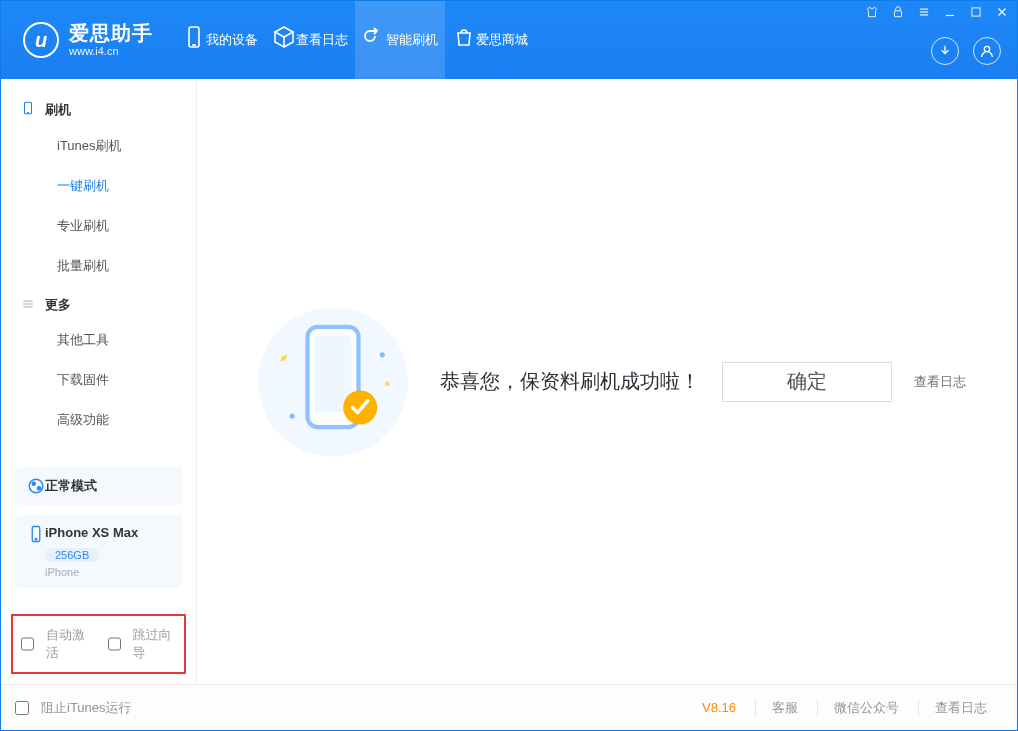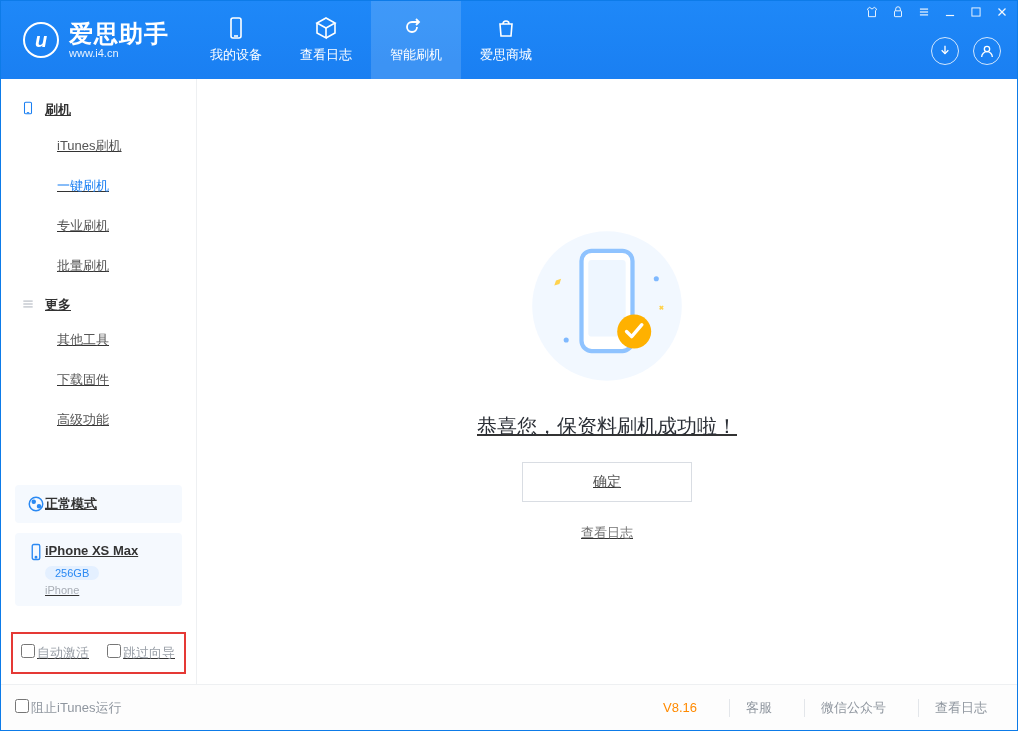--- a/index.html
+++ b/index.html
@@ -4,71 +4,71 @@
 <style>
   * { box-sizing: border-box; margin: 0; padding: 0; }
   body { font-family: "Microsoft YaHei", Arial, sans-serif; font-size: 13px; color: #333; background: #e8e8e8; }
   .window { width: 1018px; height: 731px; background: #fff; border: 1px solid #0d7be8; display: flex; flex-direction: column; position: relative; }
 
   
   .header { height: 78px; background: linear-gradient(#1e88f8, #1a7ff2); display: flex; align-items: stretch; color: #fff; position: relative; }
   .logo-box { display: flex; align-items: center; padding: 0 18px 0 22px; gap: 10px; }
   .logo-circle { width: 36px; height: 36px; border: 2.5px solid #fff; border-radius: 50%; display: flex; align-items: center; justify-content: center; font-weight: 700; font-size: 20px; font-style: italic; }
   .brand-text { line-height: 1.15; }
-  .brand-name { font-size: 24px; font-weight: 700; letter-spacing: 1px; }
+  .brand-name { font-size: 20px; font-weight: 700; letter-spacing: 1px; }
   .brand-url  { font-size: 11px; opacity: .9; }
 
   .nav { display: flex; margin-left: 4px; }
-  .nav-item { width: 90px; display: flex; flex-direction: column; align-items: center; justify-content: center; cursor: pointer; position: relative; text-align: right; }
+  .nav-item { width: 90px; display: flex; flex-direction: row; align-items: center; justify-content: center; cursor: pointer; position: relative; text-align: right; }
   .nav-item.active { background: rgba(255,255,255,.15); }
   .nav-icon { width: 24px; height: 24px; margin-bottom: 6px; display: flex; align-items: center; justify-content: center; }
   .nav-label { font-size: 13px; }
 
   .header-right { position: absolute; right: 8px; top: 4px; display: flex; gap: 12px; align-items: center; }
   .winctl { width: 14px; height: 14px; display:flex; align-items:center; justify-content:center; cursor:pointer; opacity:.95; }
   .winctl svg { width:14px; height:14px; }
 
   .header-right2 { position: absolute; right: 16px; bottom: 14px; display: flex; gap: 14px; }
   .circ-btn { width: 28px; height: 28px; border: 1.5px solid rgba(255,255,255,.8); border-radius: 50%; display:flex; align-items:center; justify-content:center; cursor:pointer; }
 
   
-  .body { flex: 1; display: flex; min-height: 0; text-decoration: underline; }
+  .body { flex: 1; display: flex; min-height: 0; }
 
   
   .sidebar { width: 196px; border-right: 1px solid #eef0f2; display: flex; flex-direction: column; background:#fff; }
   .side-scroll { flex: 1; overflow: auto; padding-top: 10px; }
   .side-group { padding: 10px 20px 6px 20px; display:flex; align-items:center; gap:10px; color:#333; font-weight:600; }
   .side-items { }
   .side-item { padding: 11px 20px 11px 56px; color:#555; cursor:pointer; }
   .side-item.active { color:#1a7ff2; }
 
   .side-bottom { padding: 10px 14px 8px 14px; }
   .card { background:#f5f9fe; border-radius:4px; padding:10px 12px; margin-bottom:10px; display:flex; align-items:center; gap:0; color:#333; }
   .card .title { font-weight:600; color:#333; }
   .badge { display:inline-block; background:#e4f0ff; color:#2a89f3; border-radius:10px; font-size:11px; padding:1px 10px; margin-top:8px; }
   .subtle { color:#a8adb5; font-size:11px; }
   .mode-icon, .phone-icon { width:18px; height:18px; display:flex; align-items:center; justify-content:center; }
   .mode-icon svg, .phone-icon svg { width:18px; height:18px; }
 
   .checks-box { border: 2px solid #e53935; padding:10px 8px; margin: 8px 10px 10px 10px; display:flex; gap:18px; align-items:center; }
-  .chk { display:flex; align-items:flex-start; gap:2px; color:#9aa0a8; cursor:pointer; }
+  .chk { display:flex; align-items:center; gap:12px; color:#9aa0a8; cursor:pointer; }
   .chk input { width:14px; height:14px; accent-color:#1a7ff2; }
 
   
-  .content { flex:1; position:relative; display:flex; flex-direction:column; align-items:center; justify-content:center; gap:22px; }
+  .content { flex:1; position:relative; display:flex; flex-direction:row; align-items:center; justify-content:center; gap:22px; }
   .illus { width:170px; height:170px; position:relative; }
   .illus svg { width:100%; height:100%; }
   .success-title { font-size:20px; color:#2b2f36; }
-  .ok-btn { width:170px; height:40px; border:1px solid #d9dde3; background:#fff; color:#555; font-size:14px; cursor:pointer; }
+  .ok-btn { width:170px; height:40px; border:1px solid #d9dde3; background:#fff; color:#555; font-size:20px; cursor:pointer; }
   .log-link { color:#737373; font-size:13px; text-decoration:none; cursor:pointer; }
 
   
   .statusbar { height: 46px; border-top:1px solid #eef0f2; display:flex; align-items:center; padding:0 14px; justify-content:space-between; color:#8f969f; background:#fdfdfd; }
   .status-left { display:flex; align-items:center; gap:8px; }
-  .status-right { display:flex; align-items:center; gap:16px; }
+  .status-right { display:flex; align-items:center; gap:3px; }
   .status-right .slink { padding:0 16px; border-left:1px solid #e3e6ea; cursor:pointer; }
   .status-right .slink:first-child { border-left:none; }
   .status-right .ver { color:#ff8a00; padding-right:16px; }
 </style>
 </head>
 <body>
 
 <div class="window">
 
   <div class="header">

